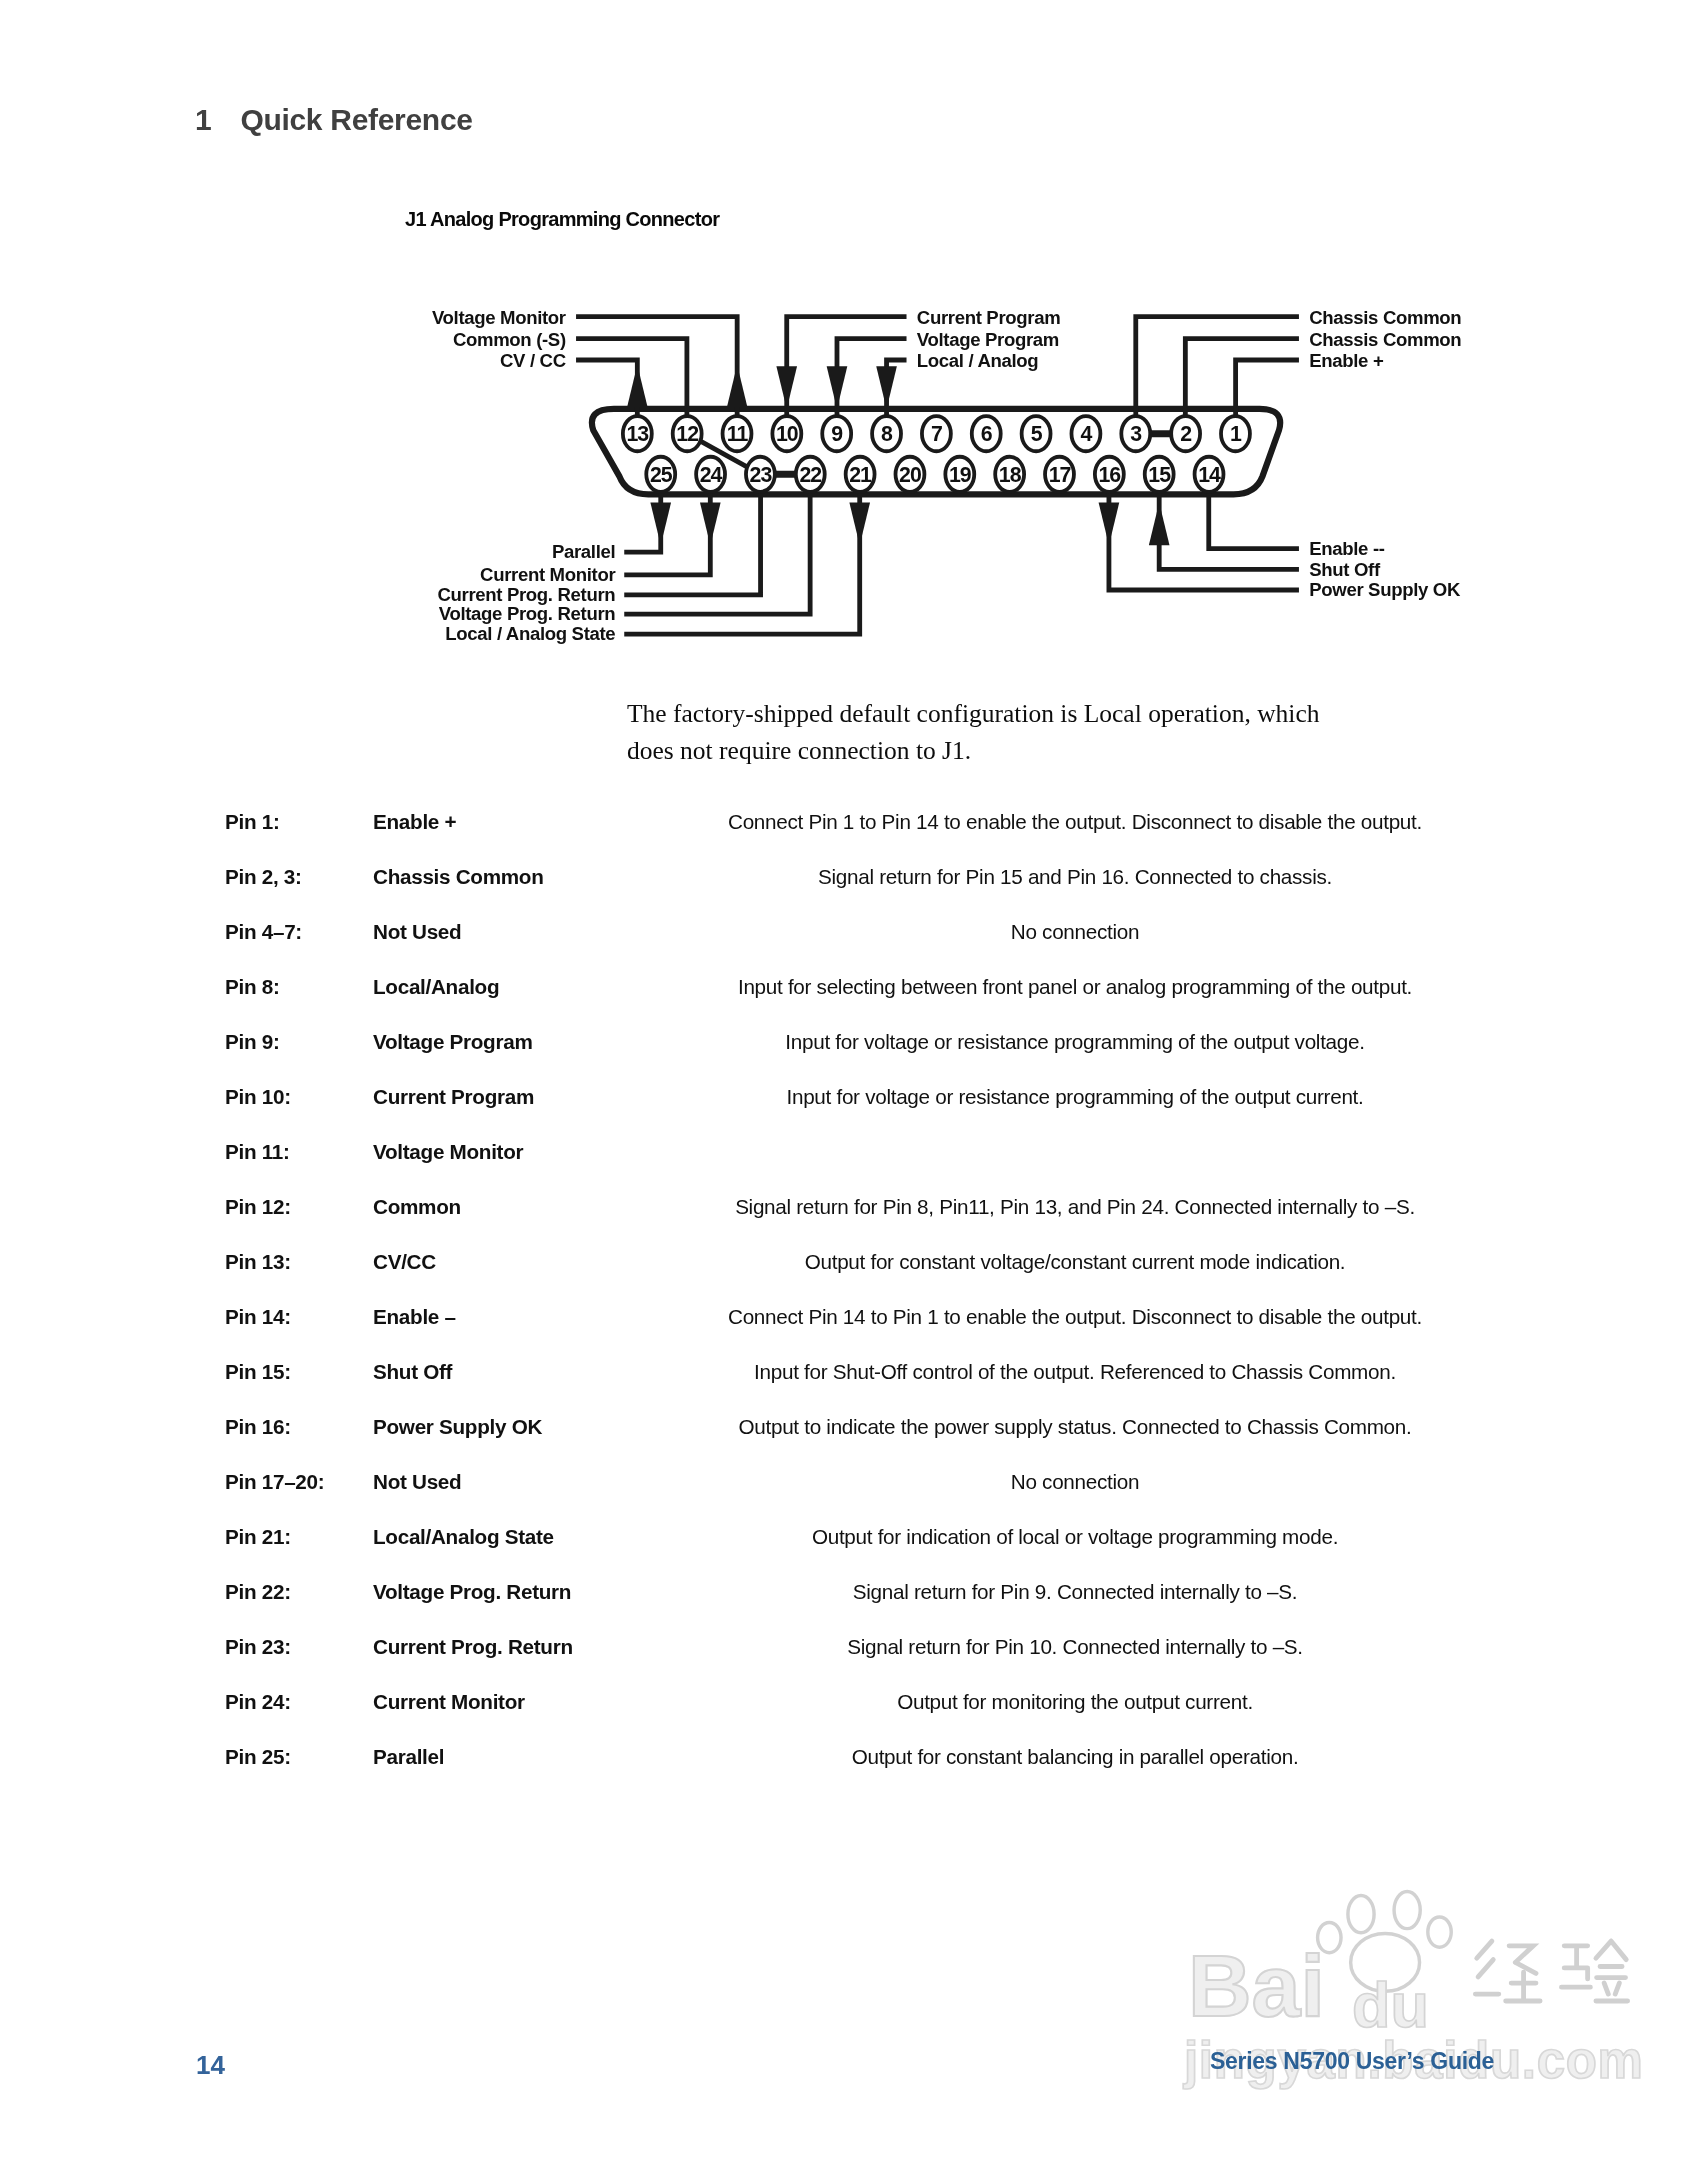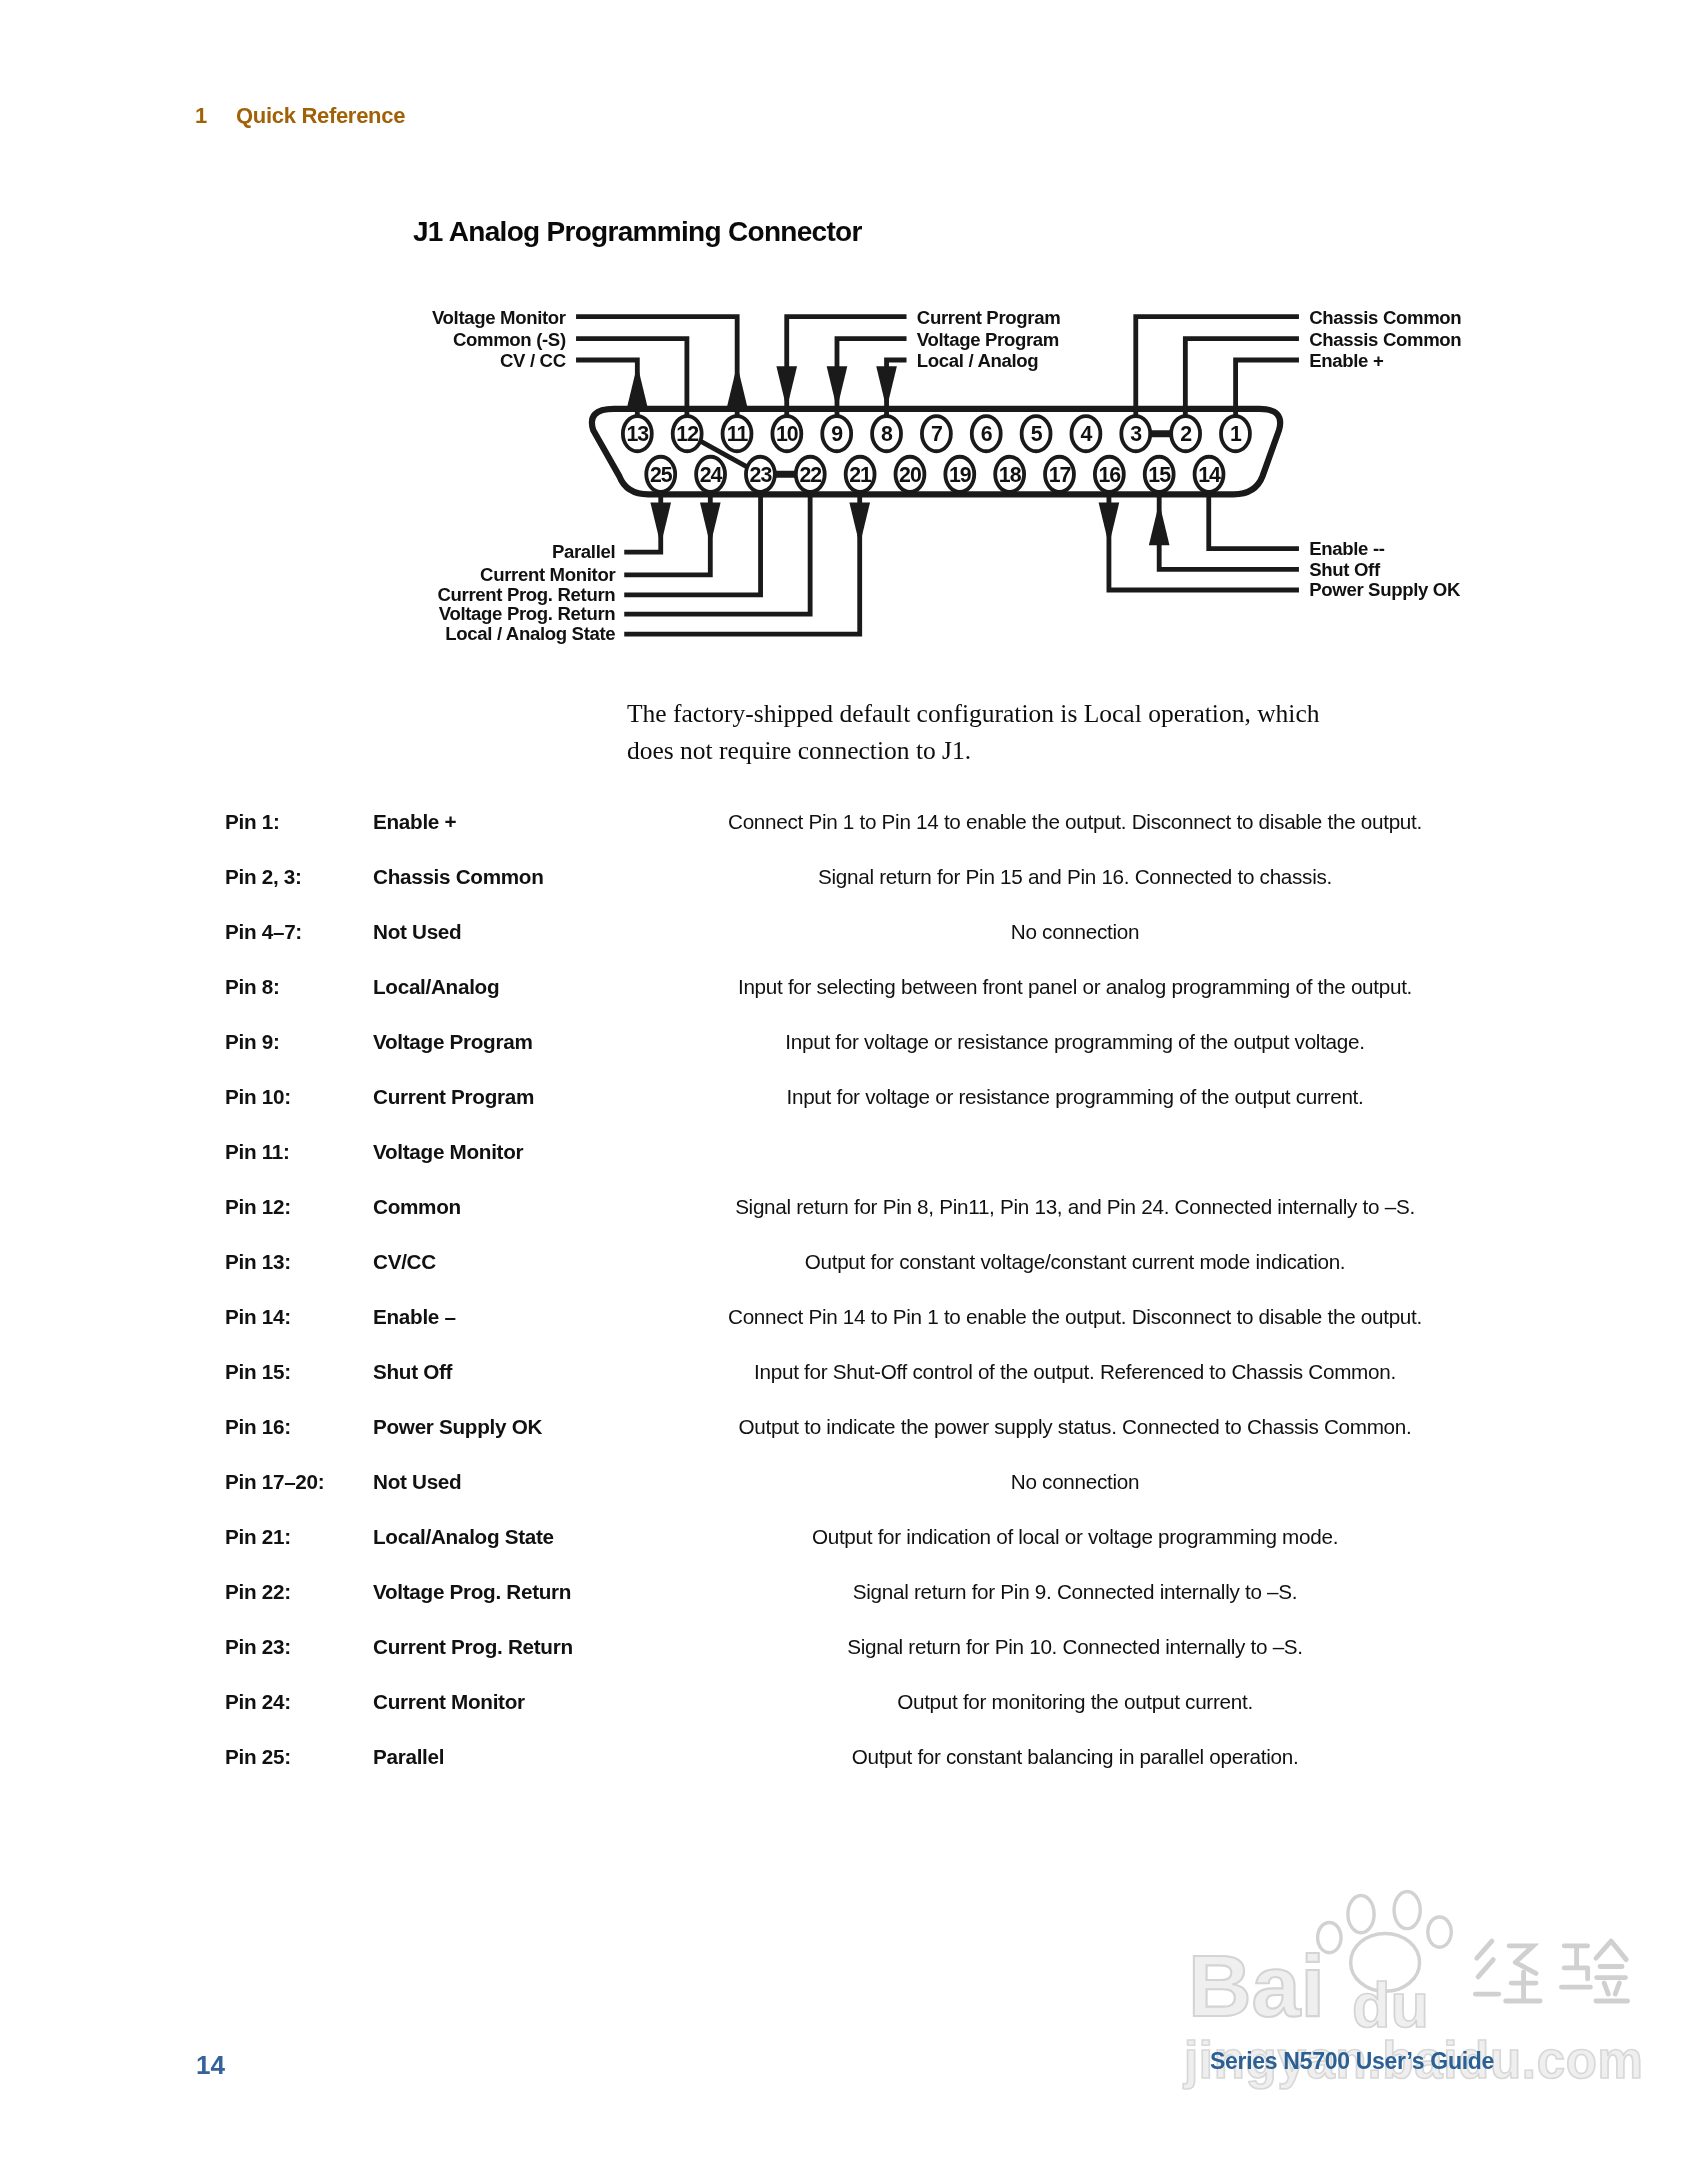--- a/index.html
+++ b/index.html
@@ -1,25 +1,25 @@
 <!DOCTYPE html>
 <html style="font-size:11px"><head>
 <meta charset="utf-8">
 <style>
   html,body{margin:0;padding:0;background:#ffffff;}
   body{width:1687px;height:2183px;position:relative;font-family:"Liberation Sans",sans-serif;color:#111;}
   .page{position:absolute;inset:0;background:#fff;overflow:hidden;}
 
   
-  .doc-header{position:absolute;left:195px;top:103px;font-size:22px;font-weight:bold;
-              color:#a16207;letter-spacing:-0.3px;}
+  .doc-header{position:absolute;left:195px;top:103px;font-size:30px;font-weight:bold;
+              color:#404040;letter-spacing:-0.3px;}
   .doc-header .chap-num{margin-right:29px;}
 
   
-  .section-title{position:absolute;left:397px;top:200px;margin:16px;font-size:28px;font-weight:bold;
+  .section-title{position:absolute;left:397px;top:200px;margin:8px;font-size:20px;font-weight:bold;
                  color:#0a0a0a;letter-spacing:-0.7px;}
 
   
   .diagram{position:absolute;left:386px;top:296px;}
   .outline{fill:none;stroke:#1a1a1a;stroke-width:9;stroke-linejoin:round;}
   .wire{fill:none;stroke:#1a1a1a;stroke-width:7;}
   .bar{fill:none;stroke:#1a1a1a;stroke-width:10;}
   .arrow{fill:#1a1a1a;stroke:none;}
   .pin{fill:#ffffff;stroke:#1a1a1a;stroke-width:5.5;}
   .pin-num{font-family:"Liberation Sans",sans-serif;font-size:31px;font-weight:bold;fill:#111;

